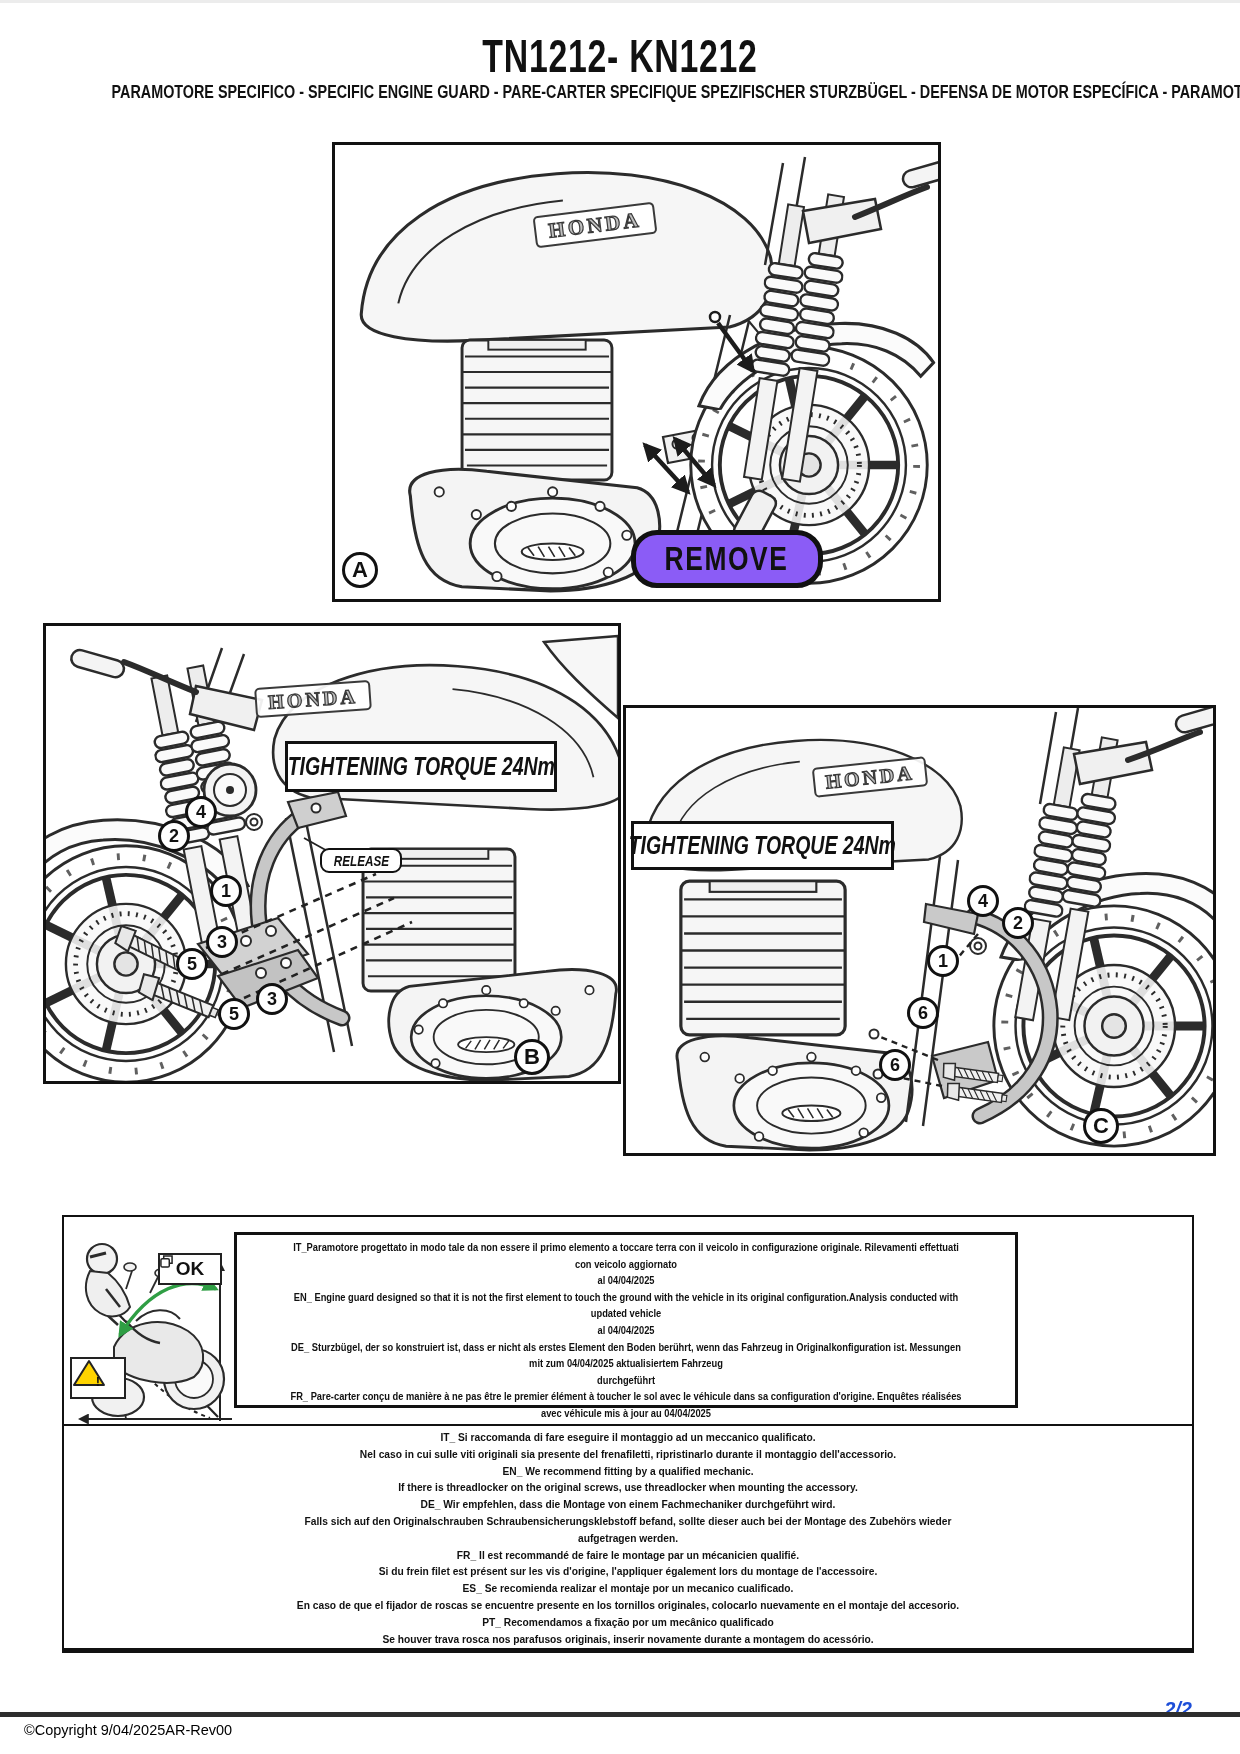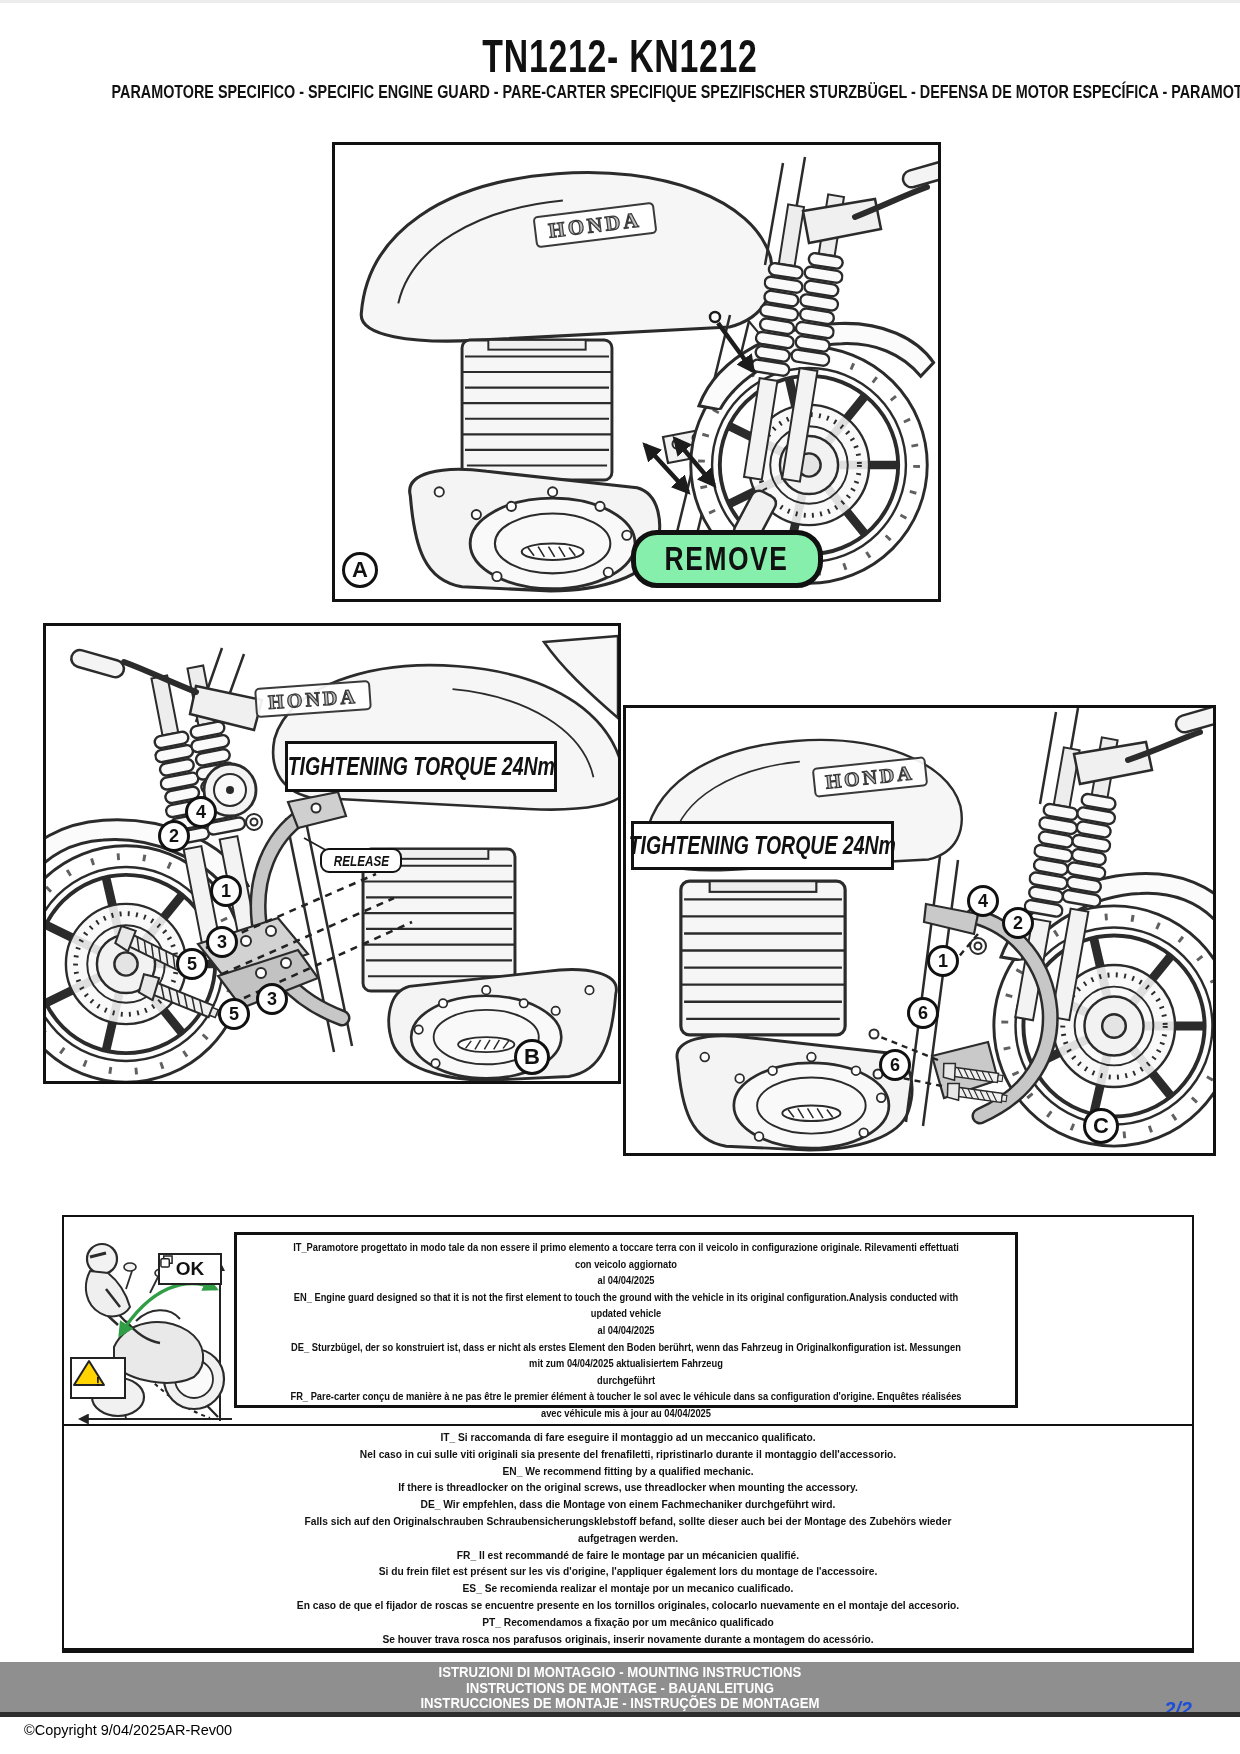--- a/index.html
+++ b/index.html
@@ -23,21 +23,21 @@
   .panel svg.art{position:absolute;left:0;top:0;width:100%;height:100%;}
 
   .badge{position:absolute;display:flex;align-items:center;justify-content:center;
          border:2px solid #3a3a3a;border-radius:5px;background:rgba(255,255,255,.92);
          font-family:"Liberation Serif",serif;font-weight:bold;letter-spacing:3px;
          color:#bfbfbf;-webkit-text-stroke:1.2px #3a3a3a;}
   .labelbox{position:absolute;display:flex;align-items:center;justify-content:center;
          background:#fff;border:3px solid #111;font-weight:bold;white-space:nowrap;font-style:italic;}
   .labelbox .t{transform:scaleX(0.78);transform-origin:center;}
   .pill{position:absolute;display:flex;align-items:center;justify-content:center;
-        background:#86efac;border:5px solid #111;border-radius:26px;font-weight:bold;}
+        background:#8b5cf6;border:5px solid #111;border-radius:26px;font-weight:bold;}
   .pill .t{transform:scaleX(0.8);transform-origin:center;letter-spacing:2px;}
   .callout{position:absolute;width:32px;height:32px;box-sizing:border-box;border:3px solid #111;
         border-radius:50%;background:#fff;display:flex;align-items:center;justify-content:center;
         font-weight:bold;font-size:18px;}
   .letter{position:absolute;width:36px;height:36px;box-sizing:border-box;border:3.5px solid #111;
         border-radius:50%;background:#fff;display:flex;align-items:center;justify-content:center;
         font-weight:bold;font-size:22px;}
 
   
   .notes{position:absolute;border:2.5px solid #111;background:#fff;}
@@ -469,21 +469,16 @@
 Falls sich auf den Originalschrauben Schraubensicherungsklebstoff befand, sollte dieser auch bei der Montage des Zubehörs wieder
 aufgetragen werden.
 FR_ Il est recommandé de faire le montage par un mécanicien qualifié.
 Si du frein filet est présent sur les vis d'origine, l'appliquer également lors du montage de l'accessoire.
 ES_ Se recomienda realizar el montaje por un mecanico cualificado.
 En caso de que el fijador de roscas se encuentre presente en los tornillos originales, colocarlo nuevamente en el montaje del accesorio.
 PT_ Recomendamos a fixação por um mecânico qualificado
 Se houver trava rosca nos parafusos originais, inserir novamente durante a montagem do acessório.</div>
   </div>
 
-  <div class="footerbar">
-    <div class="flines lines">ISTRUZIONI DI MONTAGGIO  -  MOUNTING INSTRUCTIONS
-INSTRUCTIONS DE MONTAGE - BAUANLEITUNG
-INSTRUCCIONES DE MONTAJE - INSTRUÇÕES DE MONTAGEM</div>
-  </div>
   <div class="copyright">©Copyright 9/04/2025AR-Rev00</div>
   <div class="pagenum">2/2</div>
   <div class="footerline"></div>
 </div>
 
 </body></html>

